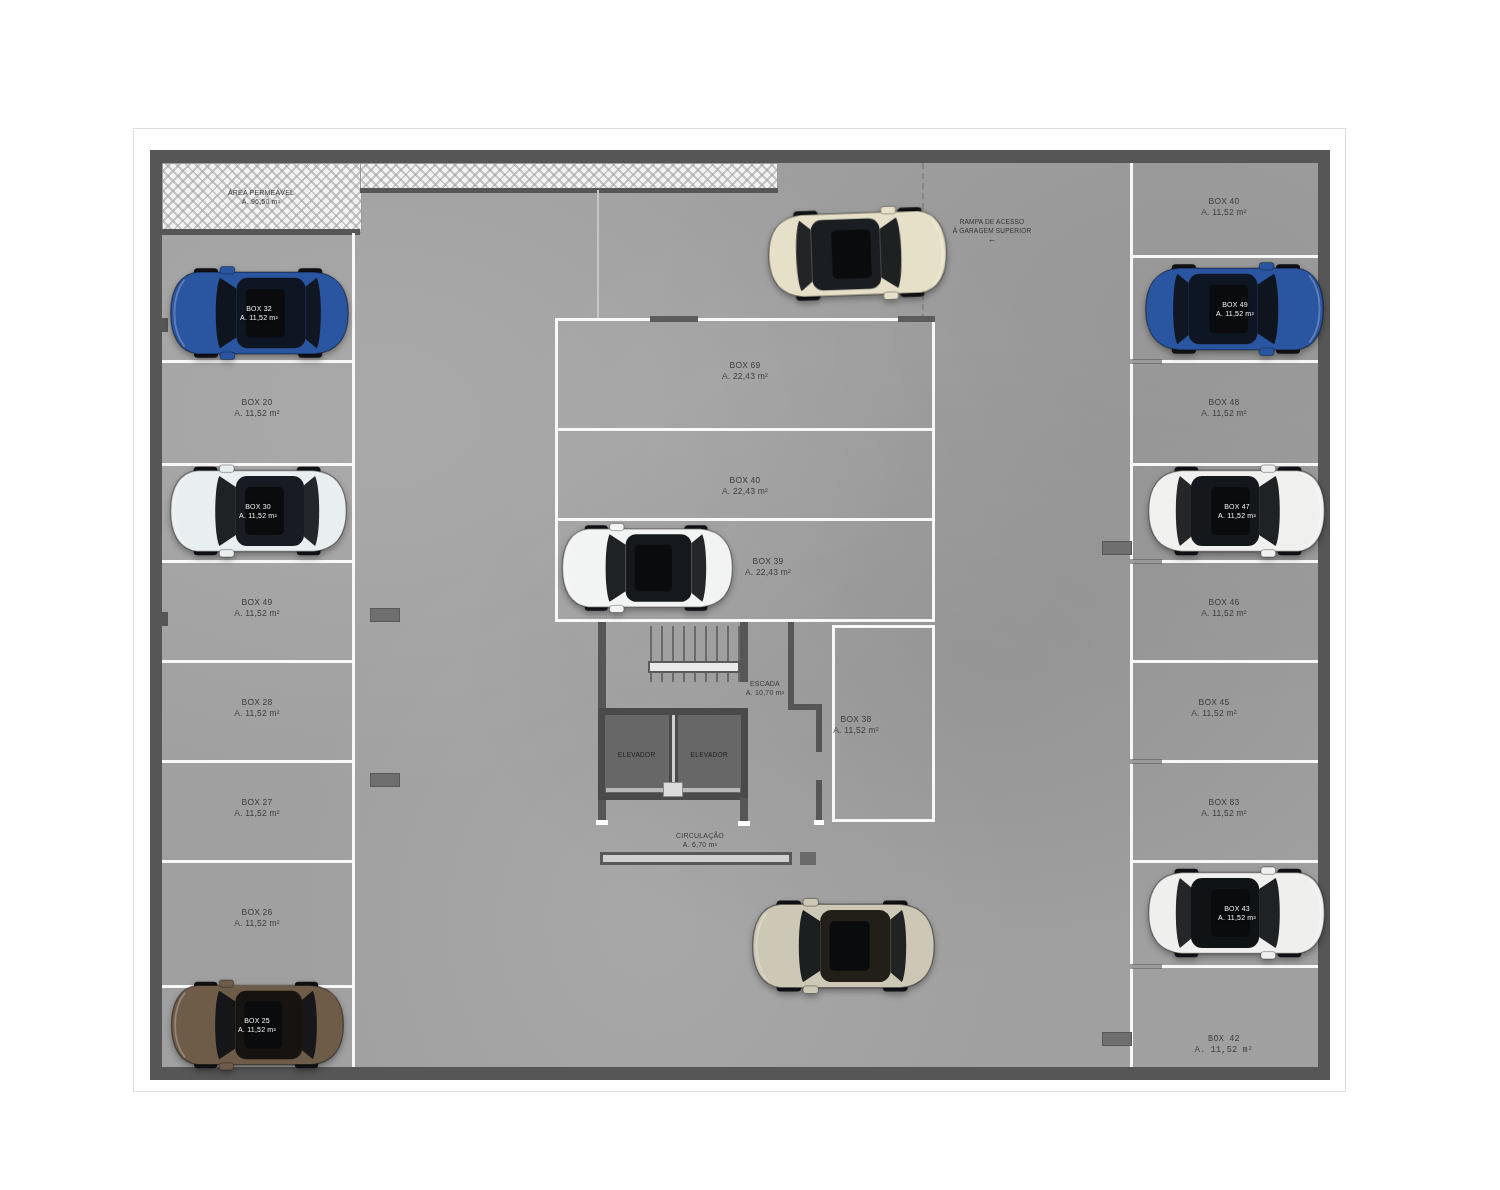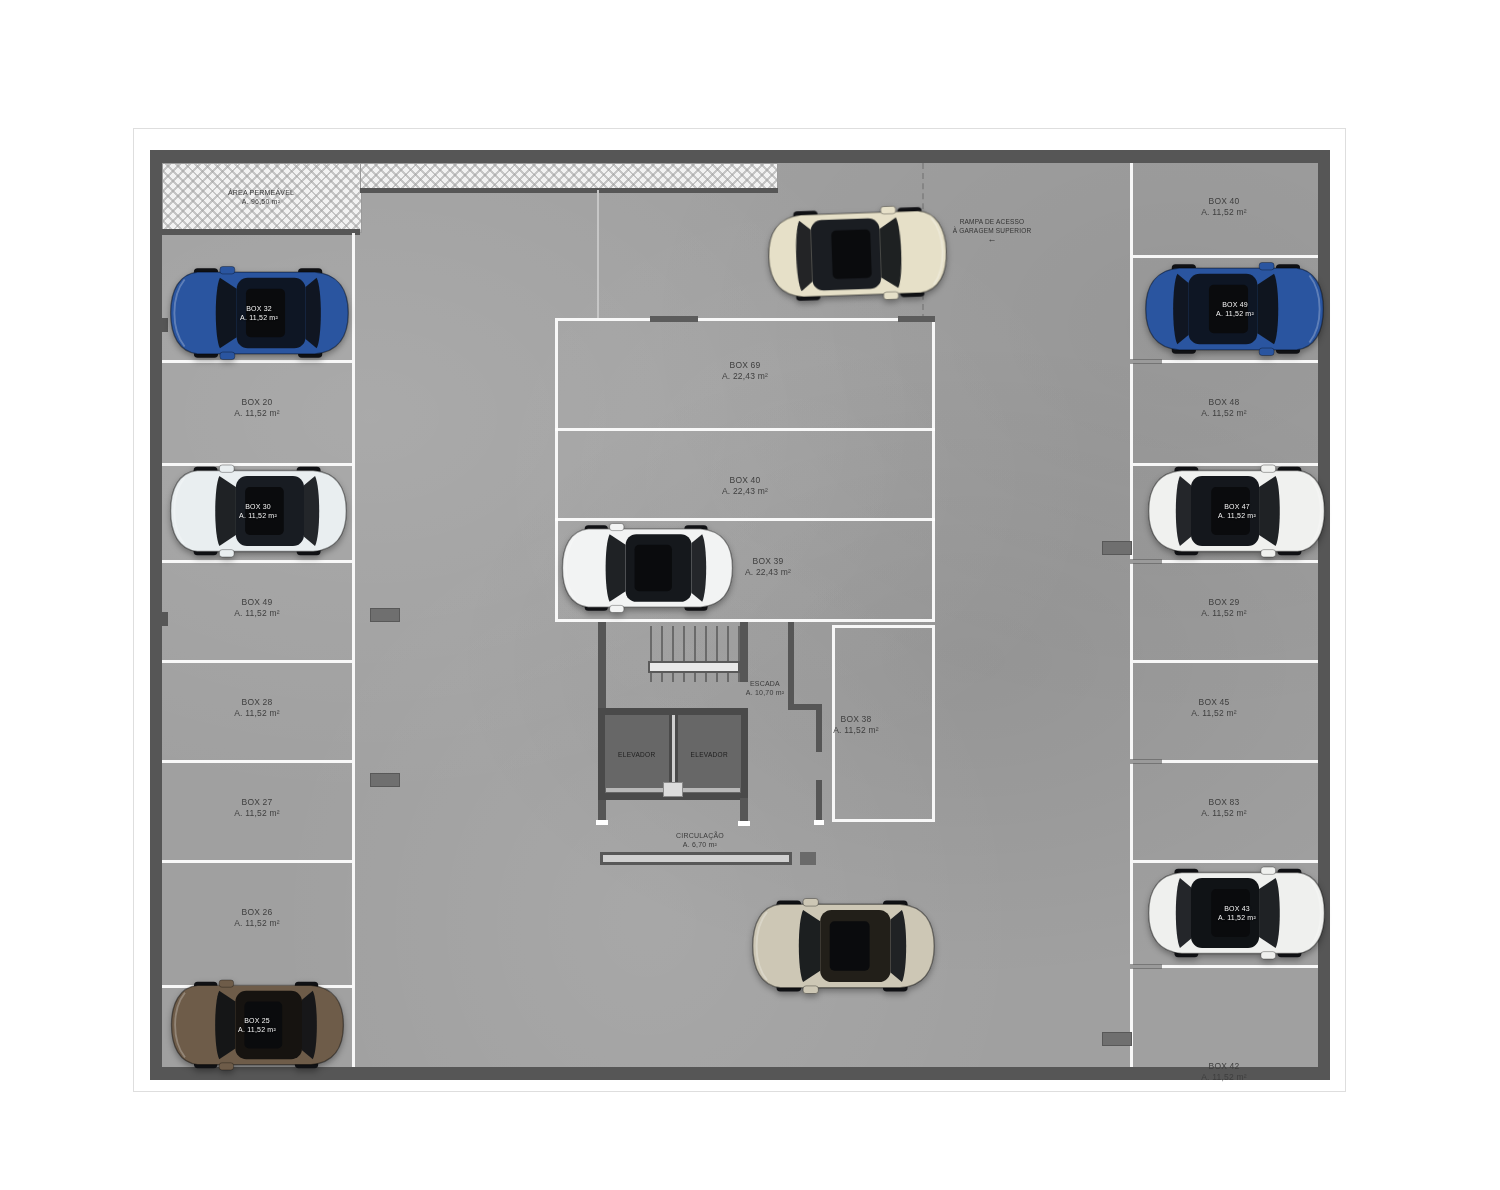--- a/index.html
+++ b/index.html
@@ -171,32 +171,32 @@
 
 <div class="abs slabel" style="left:1224px;top:207px;">
   <div>BOX 40</div>
   <div>A. 11,52 m²</div>
 </div>
 <div class="abs slabel" style="left:1224px;top:408px;">
   <div>BOX 48</div>
   <div>A. 11,52 m²</div>
 </div>
 <div class="abs slabel" style="left:1224px;top:608px;">
-  <div>BOX 29</div>
+  <div>BOX 46</div>
   <div>A. 11,52 m²</div>
 </div>
 <div class="abs slabel" style="left:1214px;top:708px;">
   <div>BOX 45</div>
   <div>A. 11,52 m²</div>
 </div>
 <div class="abs slabel" style="left:1224px;top:808px;">
   <div>BOX 83</div>
   <div>A. 11,52 m²</div>
 </div>
-<div class="abs slabel" style="left:1224px;top:1072px;">
+<div class="abs slabel" style="left:1224px;top:1045px;font-family:Liberation Mono, monospace;">
   <div>BOX 42</div>
   <div>A. 11,52 m²</div>
 </div>
 
 <svg class="car flip" viewBox="0 0 200 100" style="left: 1142px; top: 262px; width: 186px; height: 94px; --body: #2a55a0; --roof: #0e1624;">
     <use href="#carshape"></use>
   </svg>
 <div class="abs clabel" style="left:1235px;top:309px;">
   <div>BOX 49</div>
   <div>A. 11,52 m²</div>

